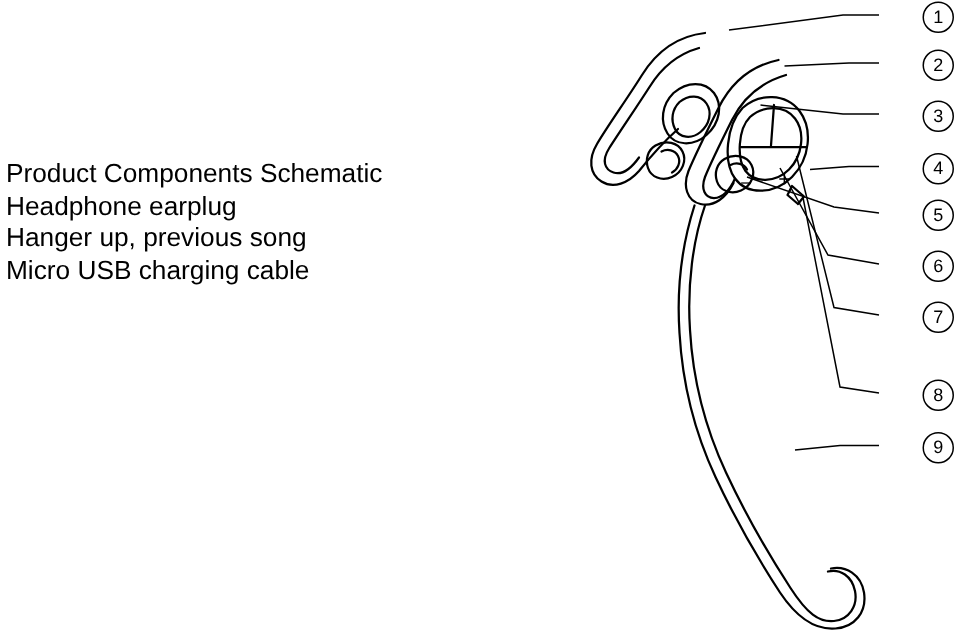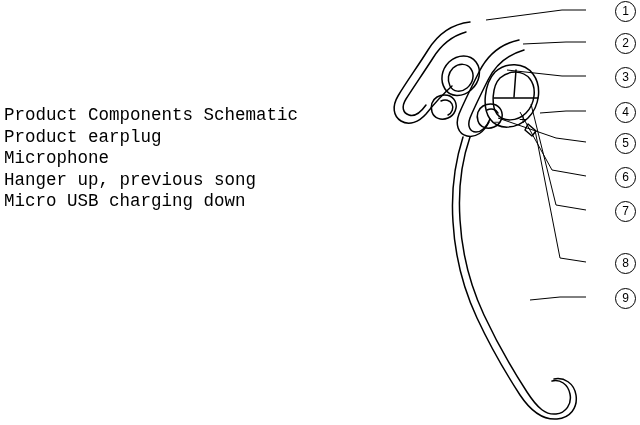--- a/index.html
+++ b/index.html
@@ -12,21 +12,20 @@
     position:relative;
   }
   #stage{position:relative;width:640px;height:425px;}
 
   
   .legend{
     position:absolute;
     left:4px;
     top:105px;
     width:430px;
-    font-family:Liberation Mono, monospace;
   }
   .legend .line{
     font-size:17.5px;
     line-height:21.5px;
     white-space:nowrap;
     letter-spacing:0px;
   }
 
   
   .callout{
@@ -103,24 +102,23 @@
       <path d="M535 130 L560 258 L586 262"></path>
       <path d="M530 300 L560 297 L586 297"></path>
     </g>
 
     <text x="497" y="126" font-family="Liberation Sans, sans-serif" font-size="12" text-anchor="middle" fill="#000">−</text>
     <text x="523" y="124" font-family="Liberation Sans, sans-serif" font-size="14" text-anchor="middle" fill="#000">+</text>
   </svg>
 
   <div class="legend">
     <div class="line">Product Components Schematic</div>
-    <div class="line">Product earplug</div>
-    <div class="line">Microphone</div>
+    <div class="line">Headphone earplug</div>
     <div class="line">Hanger up, previous song</div>
-    <div class="line">Micro USB charging down</div>
+    <div class="line">Micro USB charging cable</div>
   </div>
 
   <div class="callout" style="left:615px;top:1px;">1</div>
   <div class="callout" style="left:615px;top:33px;">2</div>
   <div class="callout" style="left:615px;top:67px;">3</div>
   <div class="callout" style="left:615px;top:102px;">4</div>
   <div class="callout" style="left:615px;top:133px;">5</div>
   <div class="callout" style="left:615px;top:167px;">6</div>
   <div class="callout" style="left:615px;top:201px;">7</div>
   <div class="callout" style="left:615px;top:253px;">8</div>

